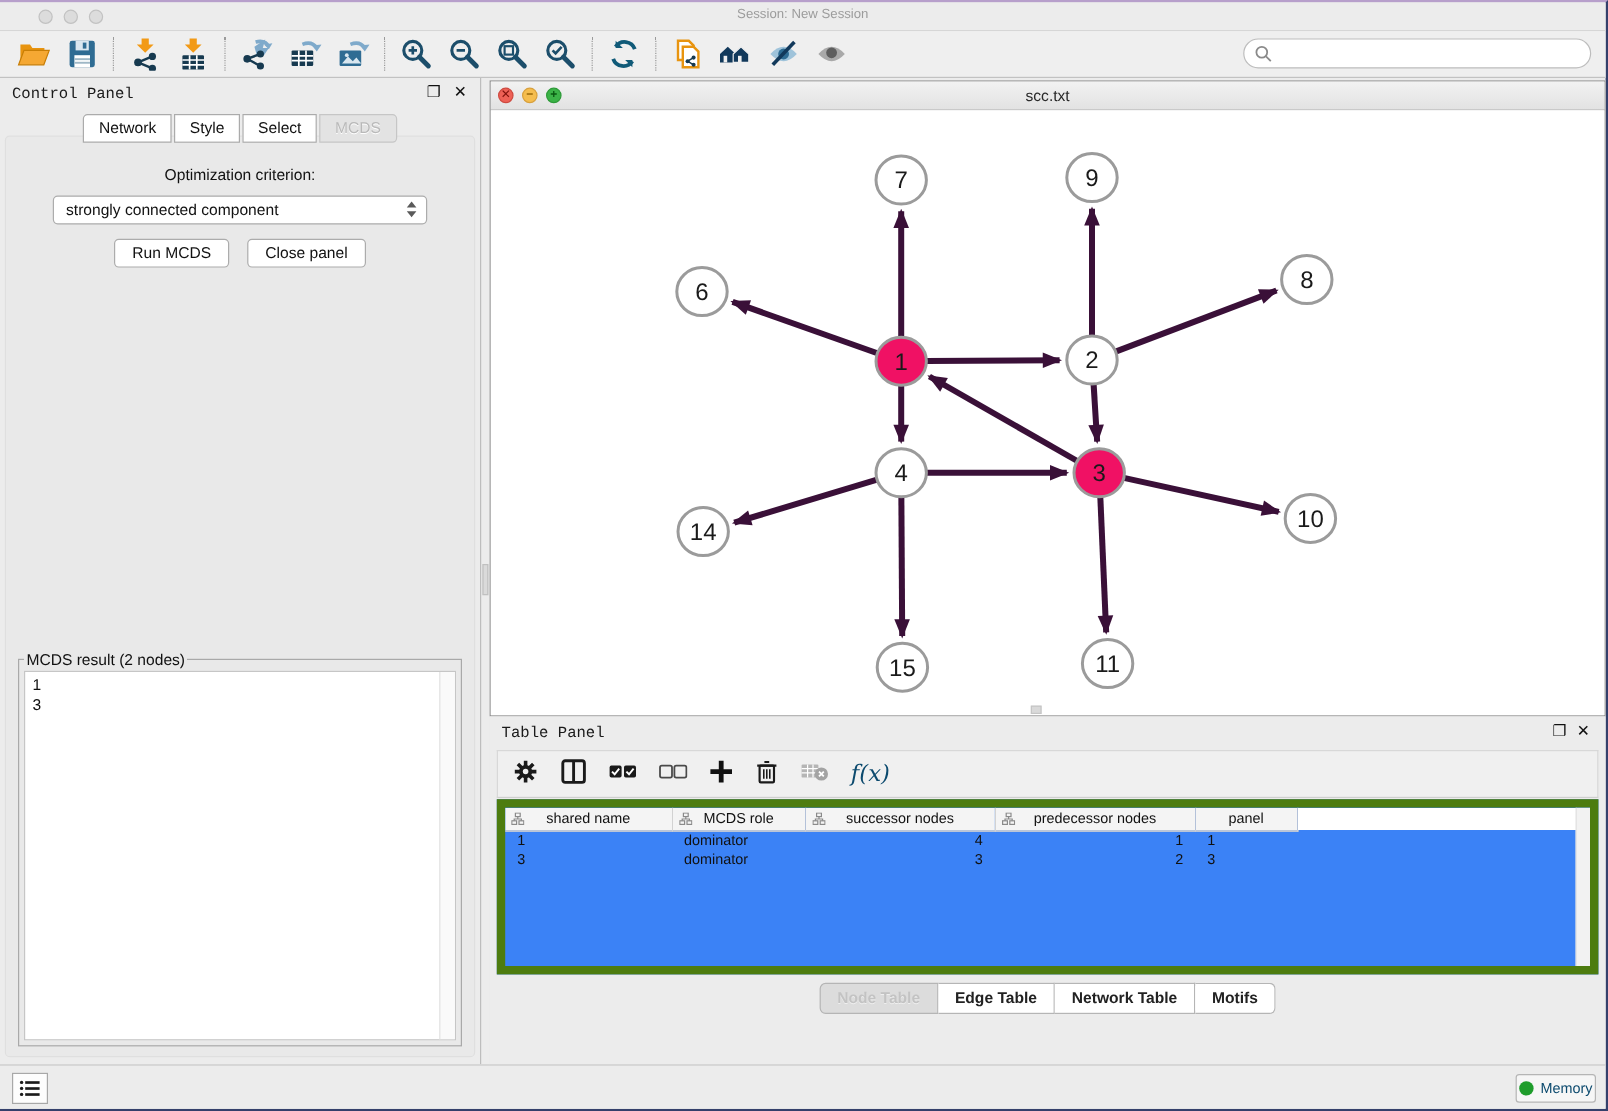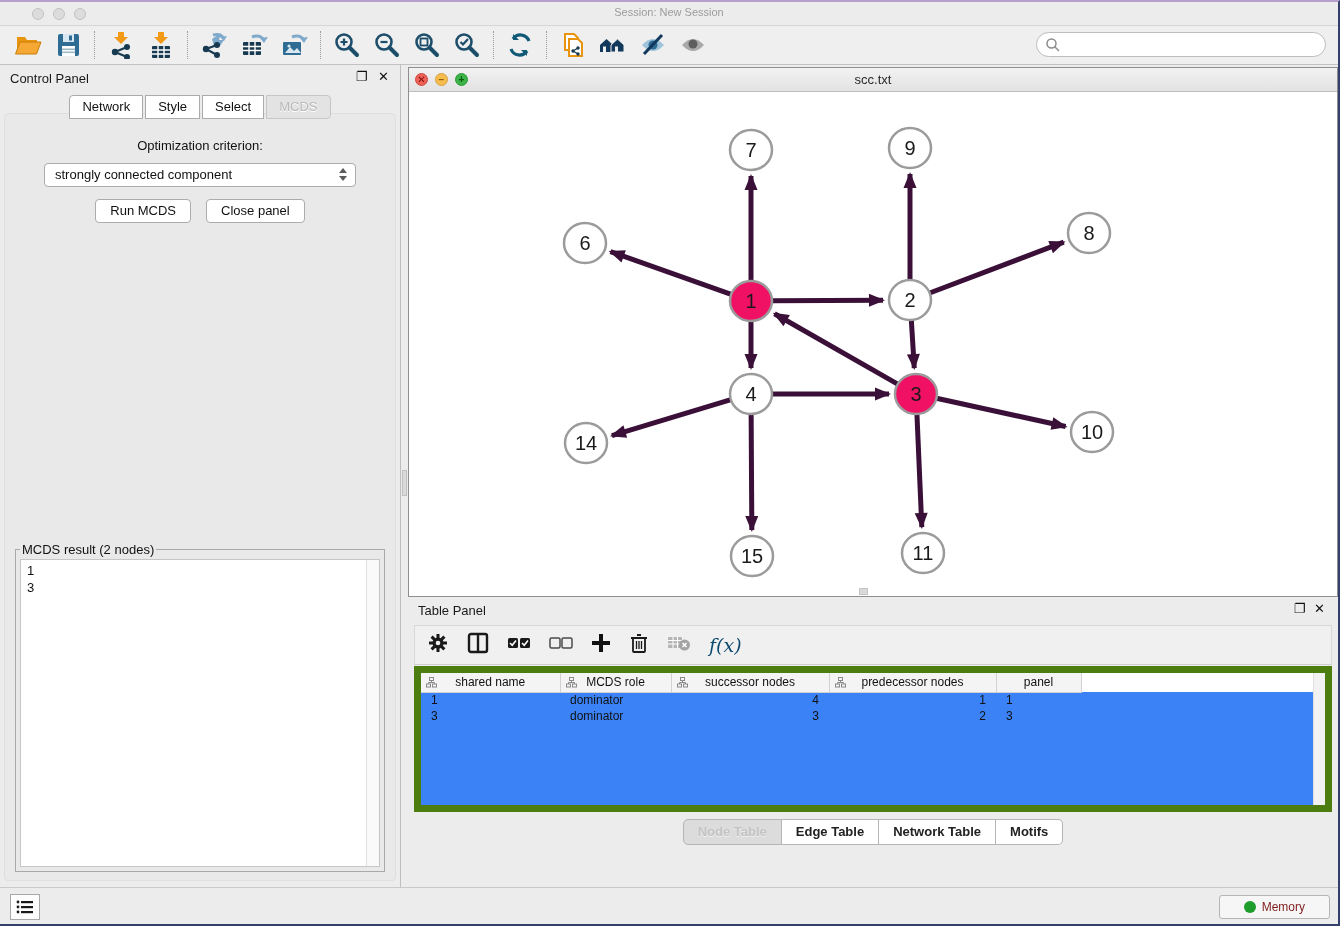--- a/index.html
+++ b/index.html
@@ -20,21 +20,21 @@
   .searchbox { position:absolute; right:12px; top:6px; width:290px; height:25px; background:#FFFFFF; border:1px solid #BDBDBD; border-radius:13px; display:flex; align-items:center; padding-left:8px; }
 
   
   .main { position:absolute; left:0; right:0; top:63px; bottom:37px; }
   .divider { position:absolute; left:400px; top:0; bottom:0; width:8px; background:#ECECEC; border-left:1px solid #BDBDBD; }
   .divider .grip { position:absolute; left:1px; top:405px; width:5px; height:26px; background:#DADADA; border:1px solid #C0C0C0; }
 
   
   .cpanel { position:absolute; left:0; top:0; width:400px; bottom:0; background:#ECECEC; }
   .panel-head { height:26px; position:relative; }
-  .panel-head .ph-title { position:absolute; left:10px; top:6px; font-size:13px; color:#1A1A1A; }
+  .panel-head .ph-title { position:absolute; left:10px; top:6px; font-size:13px; color:#1A1A1A;font-family:Liberation Mono, monospace; }
   .wbtn { position:absolute; top:6px; width:13px; height:13px; font-size:13px; line-height:12px; color:#111; text-align:center; font-weight:bold; cursor:default; }
   .cpanel .float-btn{ right:32px; } .cpanel .close-btn{ right:10px; }
   .cp-tabs { display:flex; justify-content:center; gap:2px; position:relative; z-index:2; margin-top:4px; }
   .cp-tab { font-size:13px; padding:3px 12px 4px; background:#FFFFFF; border:1px solid #ABABAB; color:#111; }
   .cp-tab:first-child{ border-radius:4px 0 0 0; }
   .cp-tab.sel { background:#E3E3E3; border-color:#C6C6C6; color:#B9B9B9; text-shadow:0 1px 0 #fff; border-radius:0 4px 4px 0; }
   .cp-body { position:absolute; left:4px; right:4px; top:48px; bottom:6px; background:#E9E9E9; border:1px solid #DFDFDF; border-radius:4px; }
   .opt-label { text-align:center; font-size:13px; margin-top:24px; color:#111; }
   .selectbox { margin:10px auto 0; width:312px; height:24px; background:#FFF; border:1px solid #ACACAC; border-radius:4px; position:relative; font-size:13px; line-height:22px; padding-left:10px; color:#111; }
   .selectbox .stepper { position:absolute; right:7px; top:4px; width:9px; height:16px; }
@@ -78,21 +78,21 @@
   .t-scroll { position:absolute; right:0; top:0; bottom:0; width:12px; background:#F2F2F2; border-left:1px solid #E0E0E0; }
   .t-tabs { position:absolute; left:0; right:0; bottom:42px; display:flex; justify-content:center; }
   .t-tab { font-size:13px; font-weight:bold; padding:4px 14px 5px; background:#FFF; border:1px solid #B5B5B5; border-left:none; color:#222; }
   .t-tab:first-child{ border-left:1px solid #B5B5B5; border-radius:5px 0 0 5px; }
   .t-tab:last-child{ border-radius:0 5px 5px 0; }
   .t-tab.sel { background:#DCDCDC; color:#C3C3C3; text-shadow:0 1px 0 #EFEFEF; }
 
   
   .statusbar { position:absolute; left:0; right:0; bottom:0; height:37px; background:#ECECEC; border-top:1px solid #C9C9C9; }
   .list-btn { position:absolute; left:10px; top:6px; width:30px; height:26px; background:#FDFDFD; border:1px solid #A8A8A8; display:flex; align-items:center; justify-content:center; }
-  .mem-btn { position:absolute; right:8px; top:7px; height:24px; background:#F6F6F6; border:1px solid #B5B5B5; border-radius:3px; display:flex; align-items:center; gap:6px; padding:0 24px; font-size:12px; color:#7f1d1d; }
+  .mem-btn { position:absolute; right:8px; top:7px; height:24px; background:#F6F6F6; border:1px solid #B5B5B5; border-radius:3px; display:flex; align-items:center; gap:6px; padding:0 2px; font-size:12px; color:#0c4a6e; }
   .mem-dot { width:12px; height:12px; border-radius:50%; background:#1F9D2C; }
 </style>
 </head>
 <body>
 
 <div class="screen">
 
   <div class="titlebar">
     <span class="traffic t1"></span>
     <span class="traffic t2"></span>

